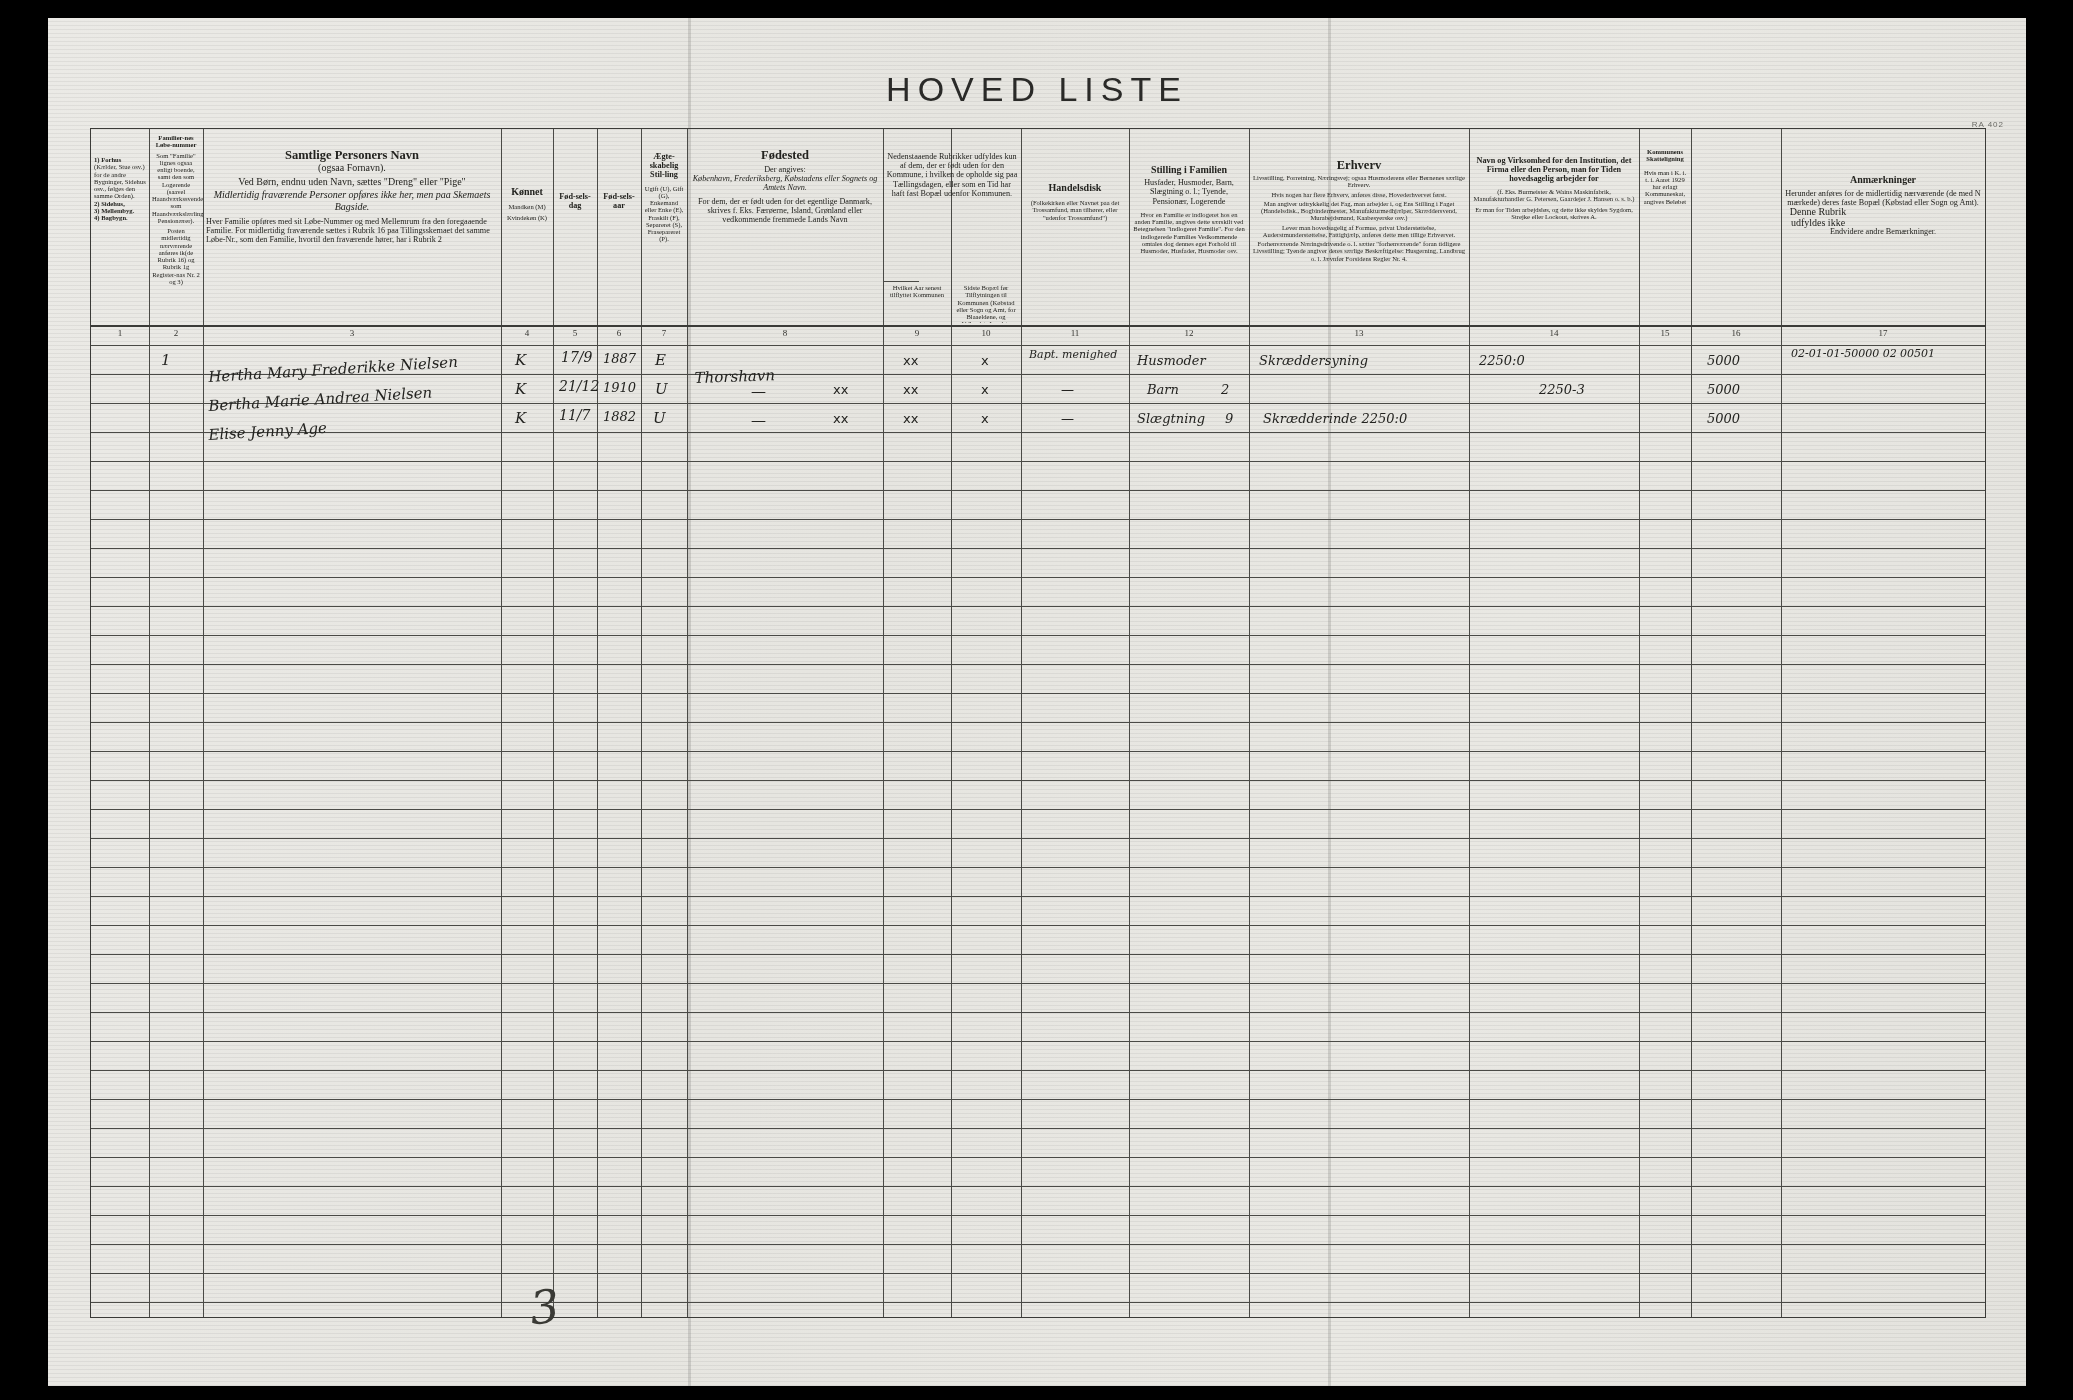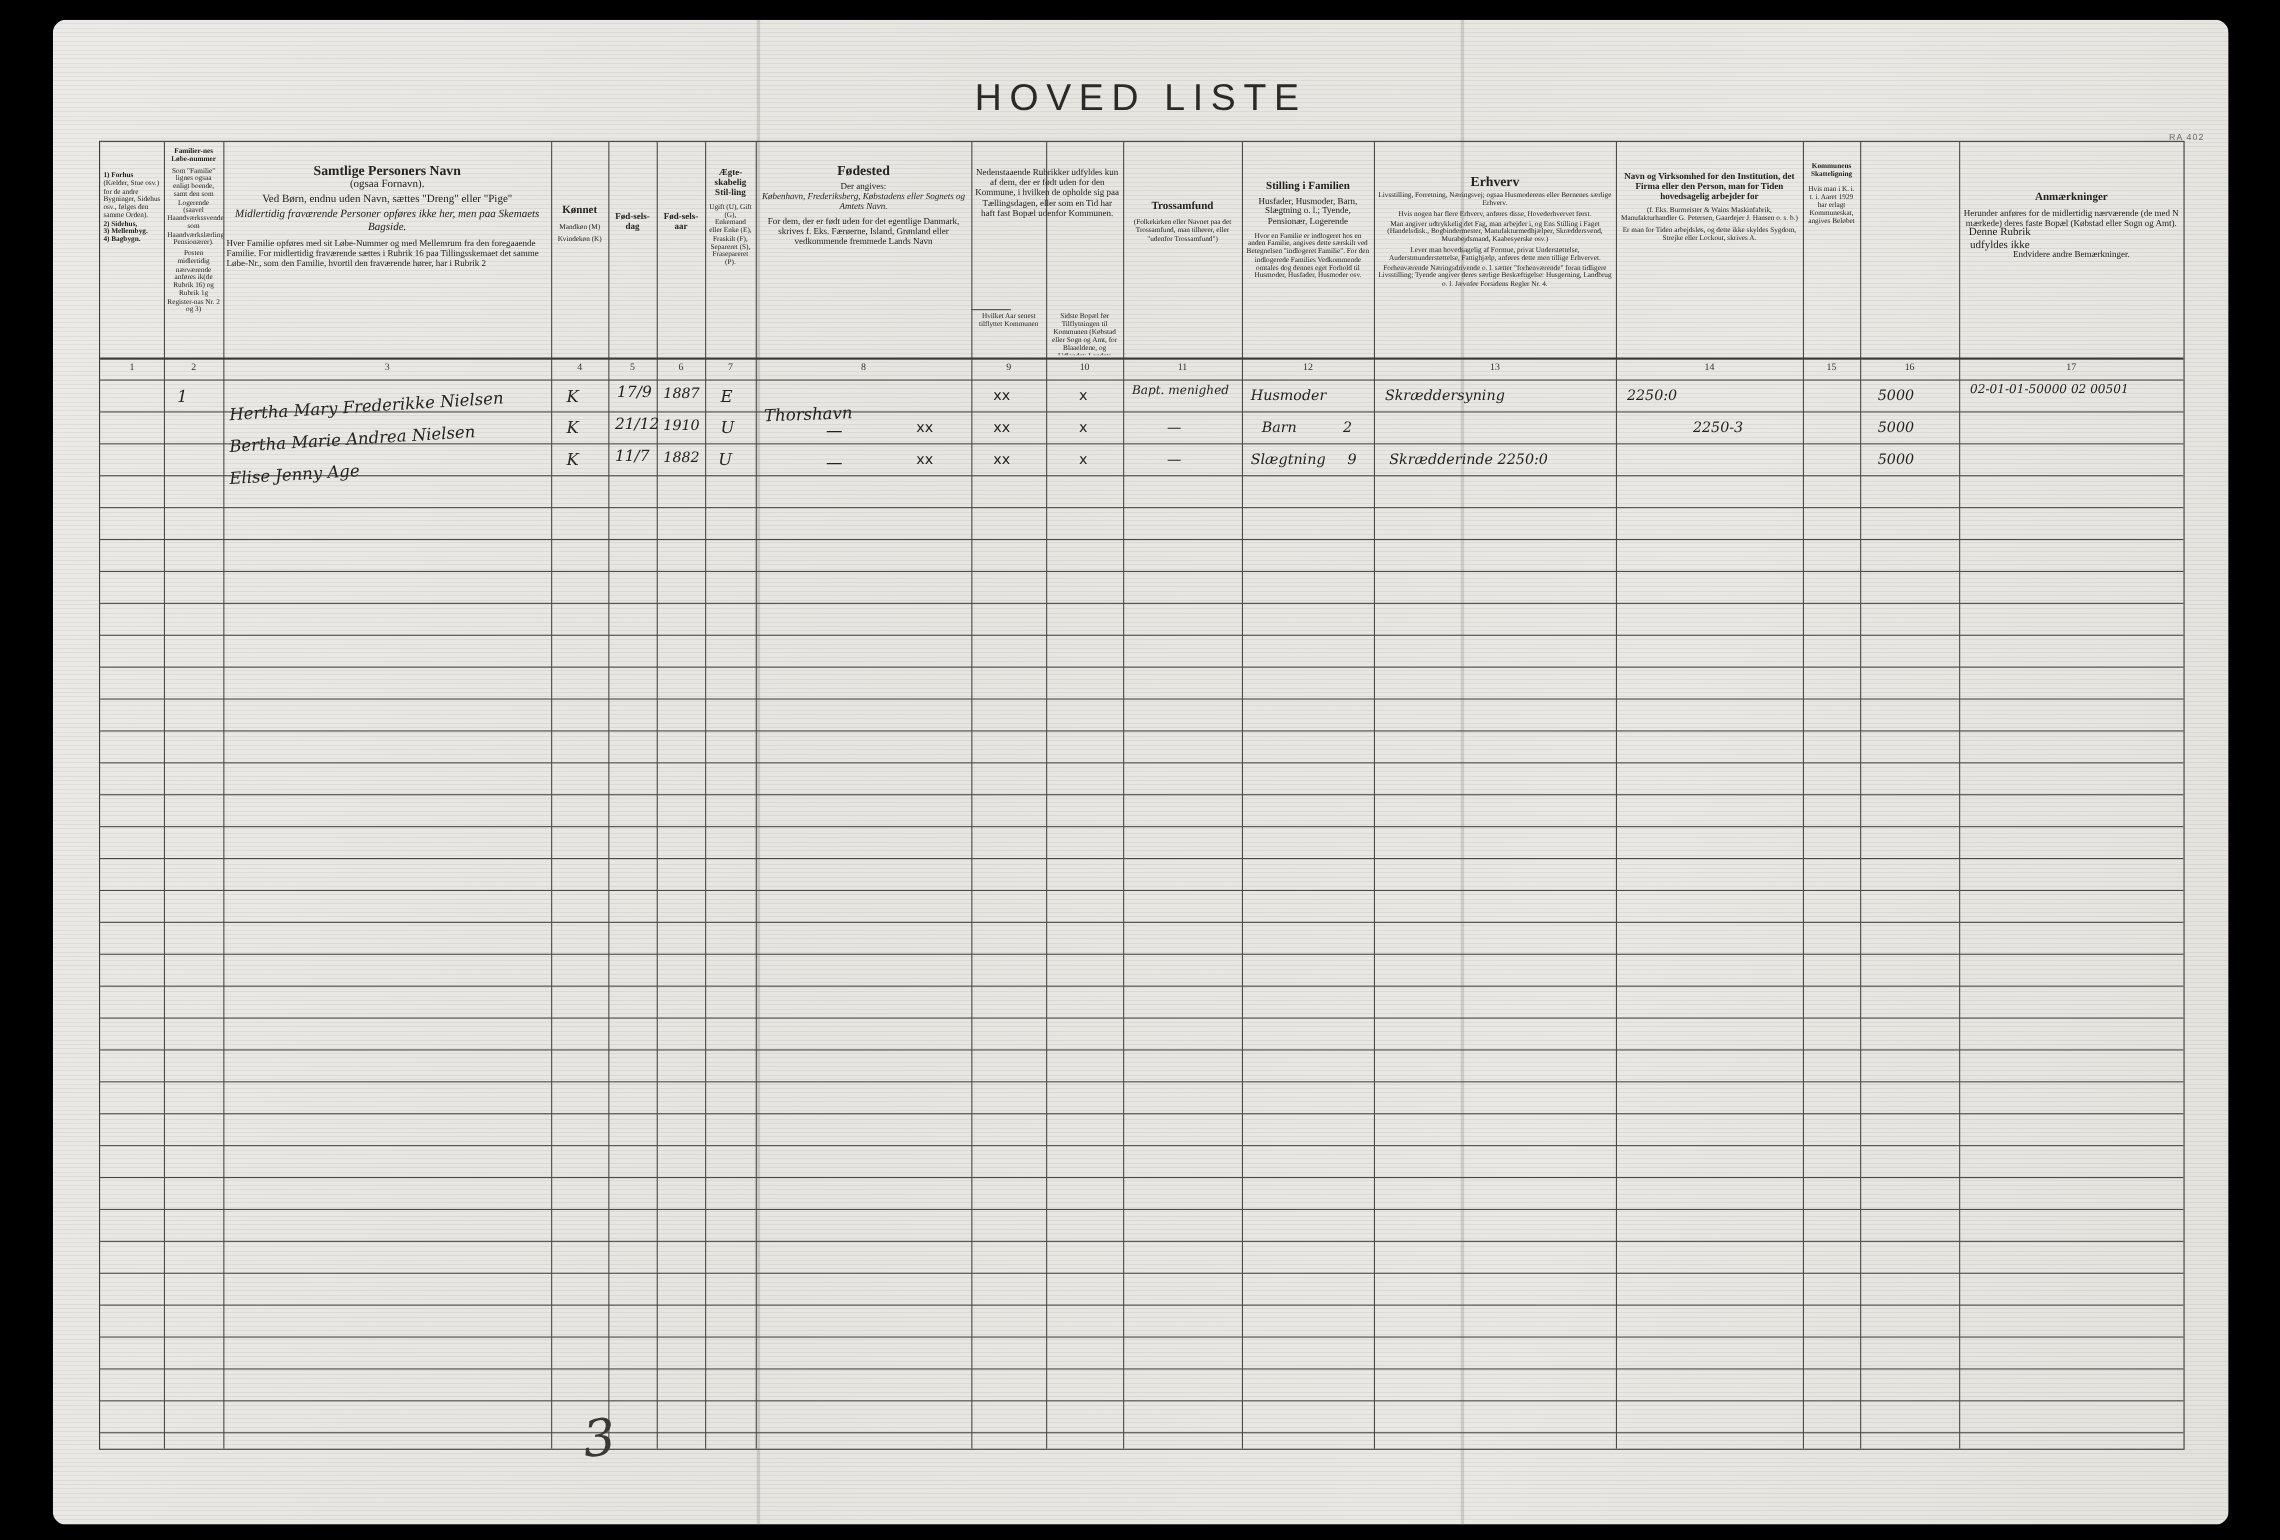--- a/index.html
+++ b/index.html
@@ -7,21 +7,20 @@
 
   .page{position:relative;width:2073px;height:1400px;background:#000;overflow:hidden;}
 
   
   .sheet{
     position:absolute;left:48px;top:18px;width:1978px;height:1368px;
     background:
       repeating-linear-gradient(0deg, rgba(0,0,0,0.055) 0px, rgba(0,0,0,0.055) 1px, rgba(255,255,255,0) 1px, rgba(255,255,255,0) 4px),
       linear-gradient(105deg,#ebeae6 0%,#e6e5e0 40%,#e9e8e3 70%,#e3e2dd 100%);
     box-shadow:0 0 4px rgba(0,0,0,.6);
-    border-radius:12px;
   }
   
   .fold{position:absolute;top:0;bottom:0;width:3px;background:rgba(120,120,115,0.25);}
   .fold.f1{left:640px;}
   .fold.f2{left:1280px;}
 
   .title{
     position:absolute;left:0;right:0;top:52px;text-align:center;
     font-family:"Liberation Sans",sans-serif;
     font-size:34px;letter-spacing:7px;color:#2a2a28;font-weight:400;
@@ -202,21 +201,21 @@
         <div class="sm" style="margin-top:18px">Nedenstaaende Rubrikker udfyldes kun af dem, der er født uden for den Kommune, i hvilken de opholde sig paa Tællingsdagen, eller som en Tid har haft fast Bopæl udenfor Kommunen.</div>
       </div>
       <div class="hdr" style="left:792px;top:152px;width:68px;height:42px;">
         <div class="xs">Hvilket Aar senest tilflyttet Kommunen</div>
       </div>
       <div class="hdr" style="left:860px;top:152px;width:70px;height:42px;">
         <div class="xs">Sidste Bopæl før Tilflytningen til Kommunen (Købstad eller Sogn og Amt, for Blaaeldene, og Udlandet: Landets Navn)</div>
       </div>
 
       <div class="hdr" style="left:930px;top:2px;width:108px;height:192px;">
-        <div class="mid" style="margin-top:48px"><b>Trossamfund</b></div>
+        <div class="mid" style="margin-top:48px"><b>Handelsdisk</b></div>
         <div class="xs" style="margin-top:6px">(Folkekirken eller Navnet paa det Trossamfund, man tilhører, eller "udenfor Trossamfund")</div>
       </div>
 
       <div class="hdr" style="left:1038px;top:2px;width:120px;height:192px;">
         <div class="mid" style="margin-top:30px"><b>Stilling i Familien</b></div>
         <div class="sm" style="margin-top:3px">Husfader, Husmoder, Barn, Slægtning o. l.; Tyende, Pensionær, Logerende</div>
         <div class="xs" style="margin-top:5px">Hvor en Familie er indlogeret hos en anden Familie, angives dette særskilt ved Betegnelsen "indlogeret Familie". For den indlogerede Families Vedkommende omtales dog dennes eget Forhold til Husmoder, Husfader, Husmoder osv.</div>
       </div>
 
       <div class="hdr" style="left:1158px;top:2px;width:220px;height:192px;font-family:Liberation Serif, serif;">

